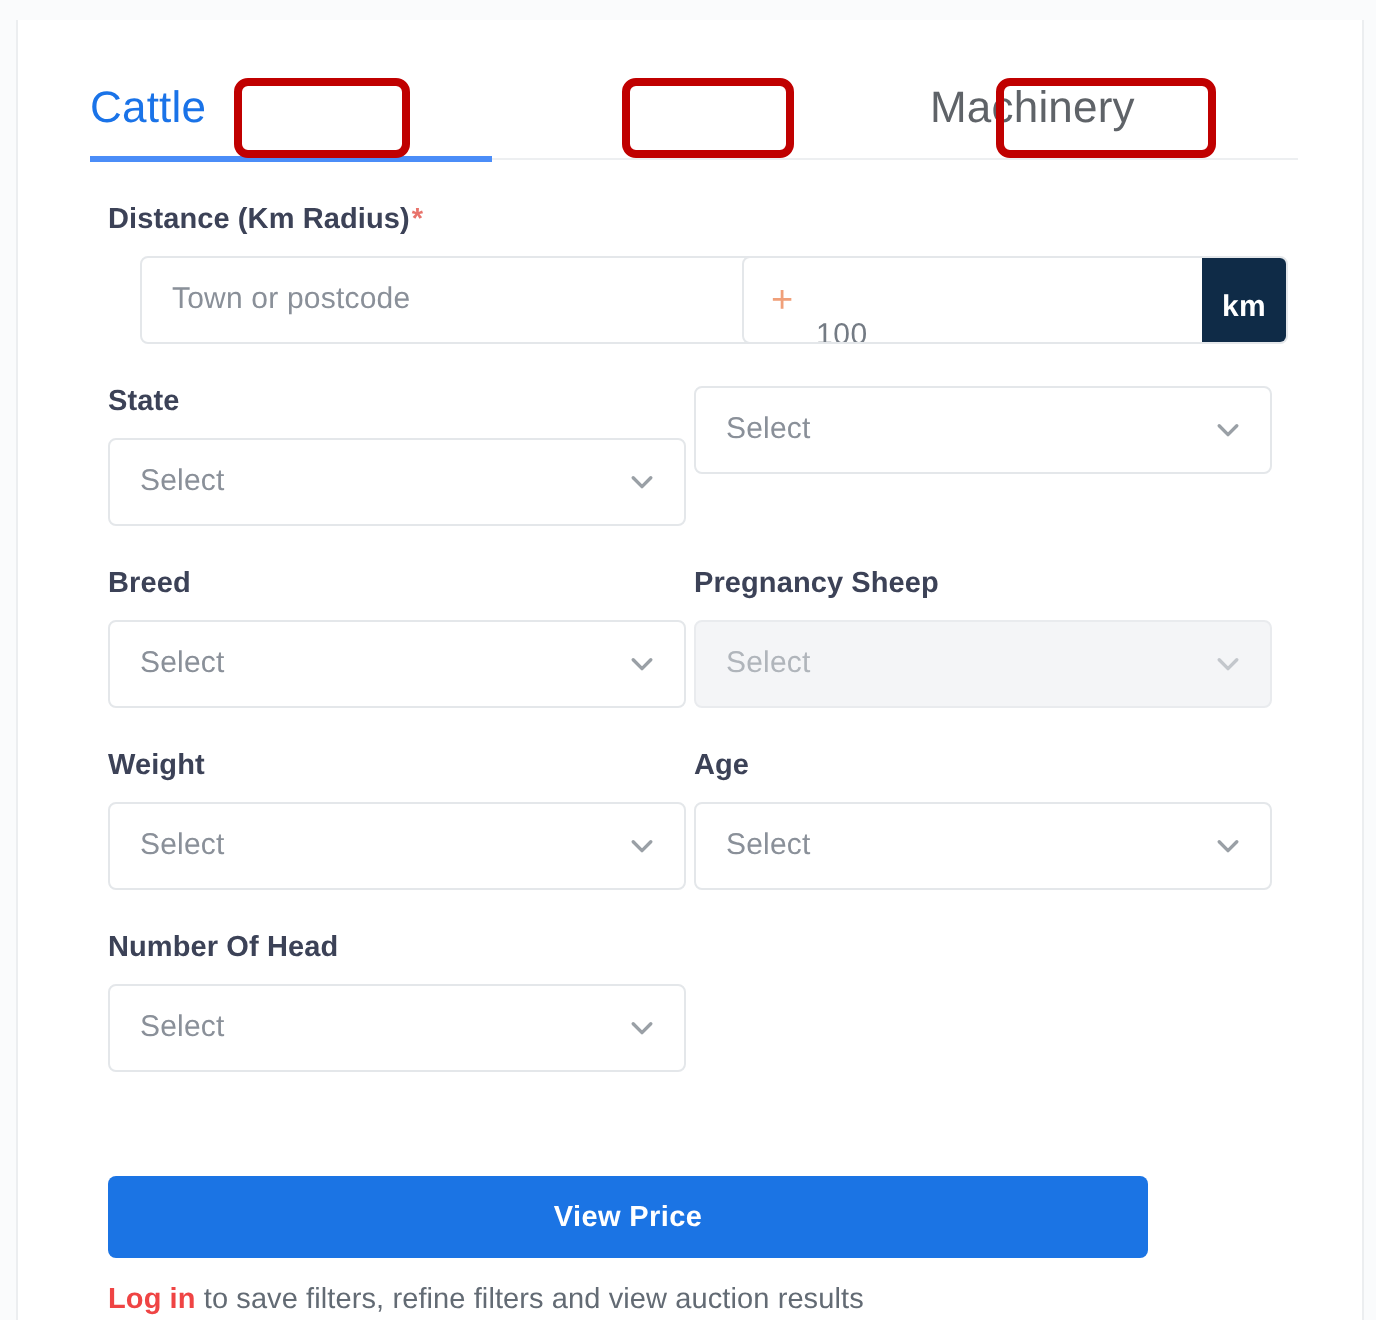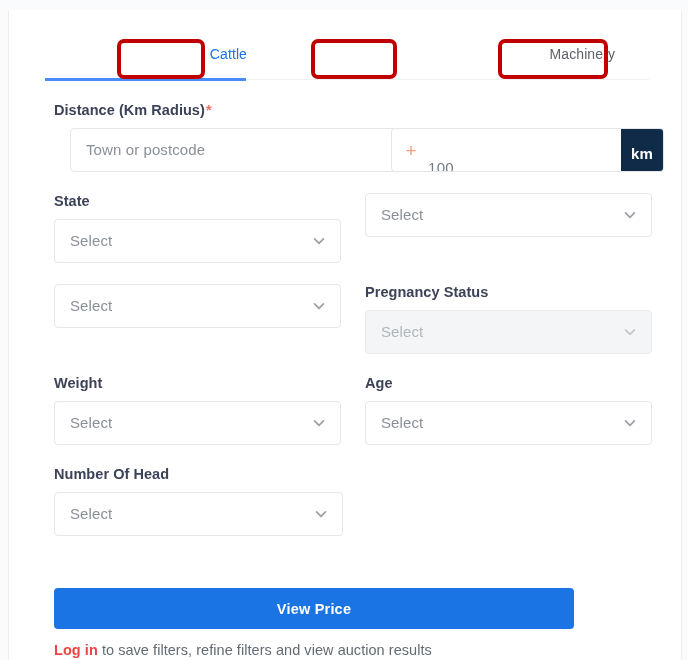--- a/index.html
+++ b/index.html
@@ -41,22 +41,22 @@
     width: 604px;
     height: 48px;
   }
 
   .tab {
     position: absolute;
     top: 0;
     height: 44px;
     display: flex;
     align-items: center;
-    justify-content: flex-end;
-    font-size: 14px;
+    justify-content: flex-start;
+    font-size: 22px;
     letter-spacing: 0.1px;
     cursor: pointer;
     background: transparent;
     border: none;
     padding: 0;
     font-family: "Liberation Sans", sans-serif;
   }
 
   .tab.active { color: #1a73e8; }
   .tab.inactive { color: #5f6368; }
@@ -109,21 +109,21 @@
     font-weight: bold;
     color: #3c4257;
     margin: 0 0 9px 0;
     line-height: 17px;
     letter-spacing: 0.05px;
   }
   .req { color: #e8736b; font-weight: bold; margin-left: 1px; }
 
   .row {
     display: flex;
-    gap: 24px;
+    gap: 4px;
     margin-bottom: 21px;
   }
   .col { width: 289px; }
   .col-narrow { width: 313px; }
   .col-km { width: 273px; }
 
   .control {
     position: relative;
     height: 44px;
     border: 1px solid #e4e7ea;
@@ -317,31 +317,32 @@
               <svg width="14" height="14" viewBox="0 0 14 14">
                   <path d="M2.6 4.9 L7 9.3 L11.4 4.9" fill="none" stroke="#9aa0a6" stroke-width="1.7" stroke-linecap="round" stroke-linejoin="round"></path>
                 </svg>
             </span>
           </div>
         </div>
       </div>
 
       <div class="row">
         <div class="col">
-          <div class="control">
-            <span class="value">Select</span>
-            <span class="chev">
-              <svg width="14" height="14" viewBox="0 0 14 14">
-                  <path d="M2.6 4.9 L7 9.3 L11.4 4.9" fill="none" stroke="#9aa0a6" stroke-width="1.7" stroke-linecap="round" stroke-linejoin="round"></path>
-                </svg>
-            </span>
-          </div>
-        </div>
-        <div class="col">
-          <div class="field-label">Pregnancy Status</div>
+          <div class="field-label">Breed</div>
+          <div class="control">
+            <span class="value">Select</span>
+            <span class="chev">
+              <svg width="14" height="14" viewBox="0 0 14 14">
+                  <path d="M2.6 4.9 L7 9.3 L11.4 4.9" fill="none" stroke="#9aa0a6" stroke-width="1.7" stroke-linecap="round" stroke-linejoin="round"></path>
+                </svg>
+            </span>
+          </div>
+        </div>
+        <div class="col">
+          <div class="field-label">Pregnancy Sheep</div>
           <div class="control disabled">
             <span class="value">Select</span>
             <span class="chev">
               <svg width="14" height="14" viewBox="0 0 14 14">
                   <path d="M2.6 4.9 L7 9.3 L11.4 4.9" fill="none" stroke="#c3c7cc" stroke-width="1.7" stroke-linecap="round" stroke-linejoin="round"></path>
                 </svg>
             </span>
           </div>
         </div>
       </div>

